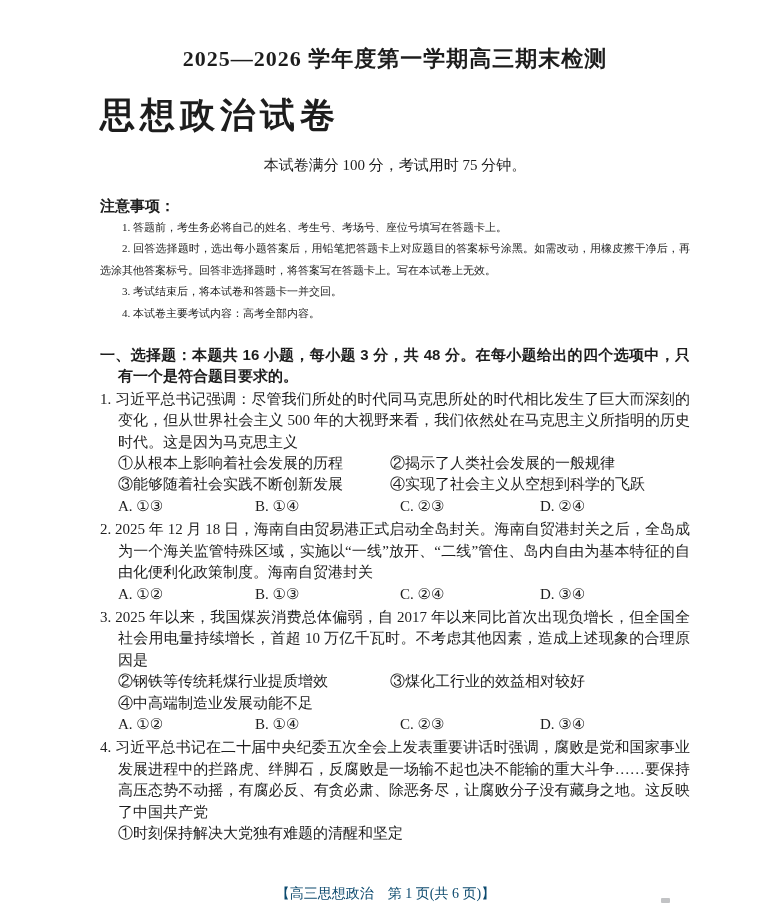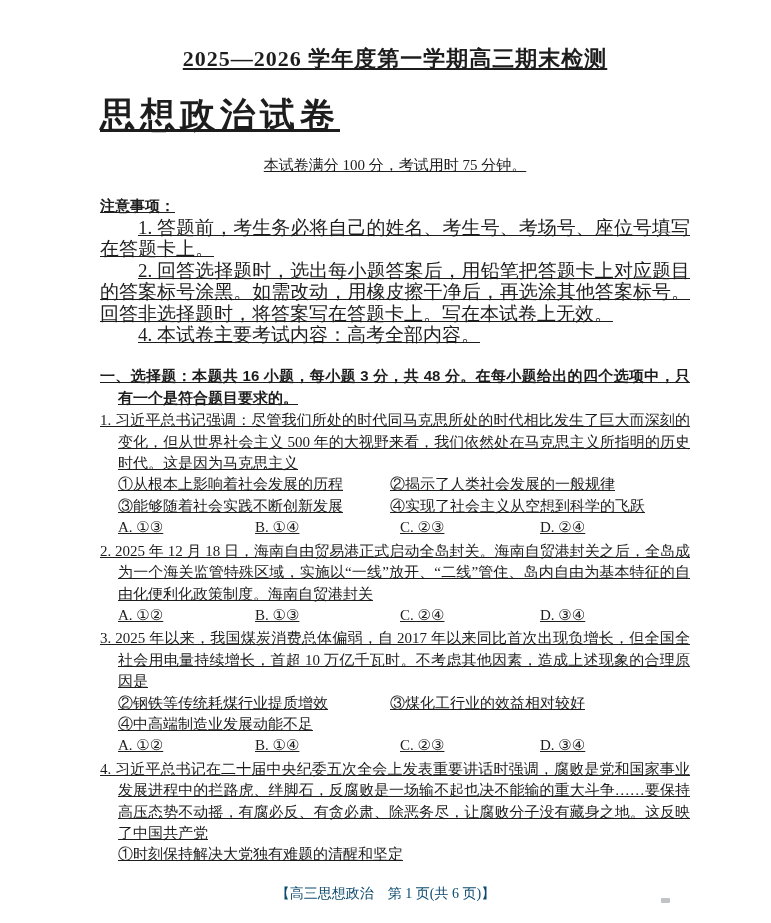--- a/index.html
+++ b/index.html
@@ -5,38 +5,37 @@
   html,body { margin:0; padding:0; background:#ffffff; }
   .page {
     position:relative;
     width:771px; height:923px;
     background:#ffffff;
     box-sizing:border-box;
     padding:46px 81px 0 100px;
     font-family:"Liberation Serif","DejaVu Serif",serif;
     color:#1d1d1d;
     overflow:hidden;
-    text-decoration:underline;
   }
   .title1 {
     font-size:22px; font-weight:bold; text-align:center;
     letter-spacing:1px; line-height:26px;
   }
   .title2 {
     font-size:35px; font-weight:bold; text-align:left;
     letter-spacing:5px; line-height:38px; margin-top:24px;
     font-family:"Liberation Sans","DejaVu Sans",sans-serif;
   }
   .subtitle { font-size:15px; text-align:center; margin-top:21px; line-height:21px; }
   .notice-heading {
     font-size:15px; font-weight:bold; margin-top:19px; line-height:22px;
     font-family:"Liberation Sans","DejaVu Sans",sans-serif;
   }
   p.notice {
-    margin:0; font-size:19px; line-height:21.4px;
+    margin:0; font-size:11px; line-height:21.4px;
     text-indent:2em; text-align:justify;
   }
   .section-heading {
     margin:20px 0 0 0; font-size:15px; font-weight:bold; line-height:21.4px;
     padding-left:1.2em; text-indent:-1.2em; text-align:justify;
     font-family:"Liberation Sans","DejaVu Sans",sans-serif;
   }
   .question { margin-top:2px; font-size:15px; }
   .question .stem {
     margin:0; line-height:21.4px; text-align:justify;
@@ -65,20 +64,21 @@
 
 <div class="page">
 
   <div class="title1">2025—2026 学年度第一学期高三期末检测</div>
   <div class="title2">思想政治试卷</div>
   <div class="subtitle">本试卷满分 100 分，考试用时 75 分钟。</div>
 
   <div class="notice-heading">注意事项：</div>
   <p class="notice">1. 答题前，考生务必将自己的姓名、考生号、考场号、座位号填写在答题卡上。</p>
   <p class="notice">2. 回答选择题时，选出每小题答案后，用铅笔把答题卡上对应题目的答案标号涂黑。如需改动，用橡皮擦干净后，再选涂其他答案标号。回答非选择题时，将答案写在答题卡上。写在本试卷上无效。</p>
+  <p class="notice">3. 考试结束后，将本试卷和答题卡一并交回。</p>
   <p class="notice">4. 本试卷主要考试内容：高考全部内容。</p>
 
   <p class="section-heading">一、选择题：本题共 16 小题，每小题 3 分，共 48 分。在每小题给出的四个选项中，只有一个是符合题目要求的。</p>
 
   <div class="question">
     <p class="stem">1. 习近平总书记强调：尽管我们所处的时代同马克思所处的时代相比发生了巨大而深刻的变化，但从世界社会主义 500 年的大视野来看，我们依然处在马克思主义所指明的历史时代。这是因为马克思主义</p>
     <div class="opts two-col">
       <span>①从根本上影响着社会发展的历程</span>
       <span>②揭示了人类社会发展的一般规律</span>
       <span>③能够随着社会实践不断创新发展</span>

